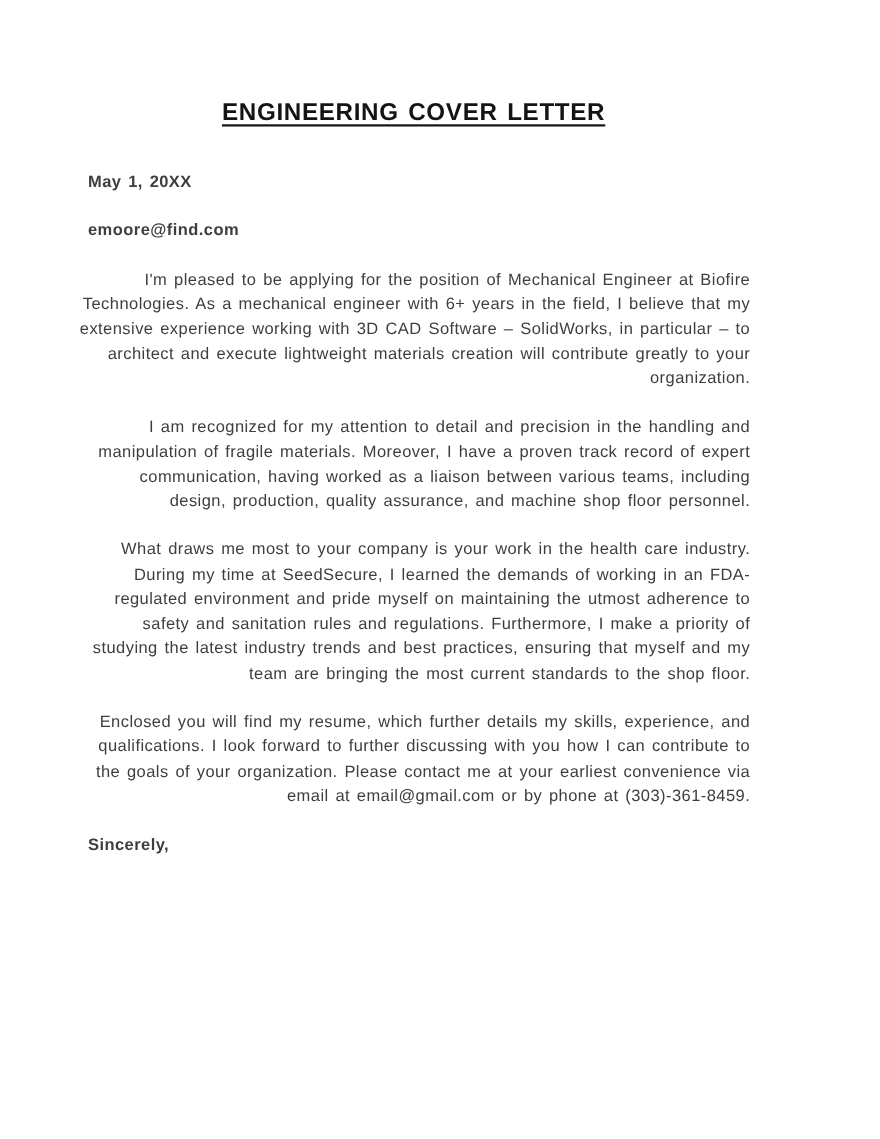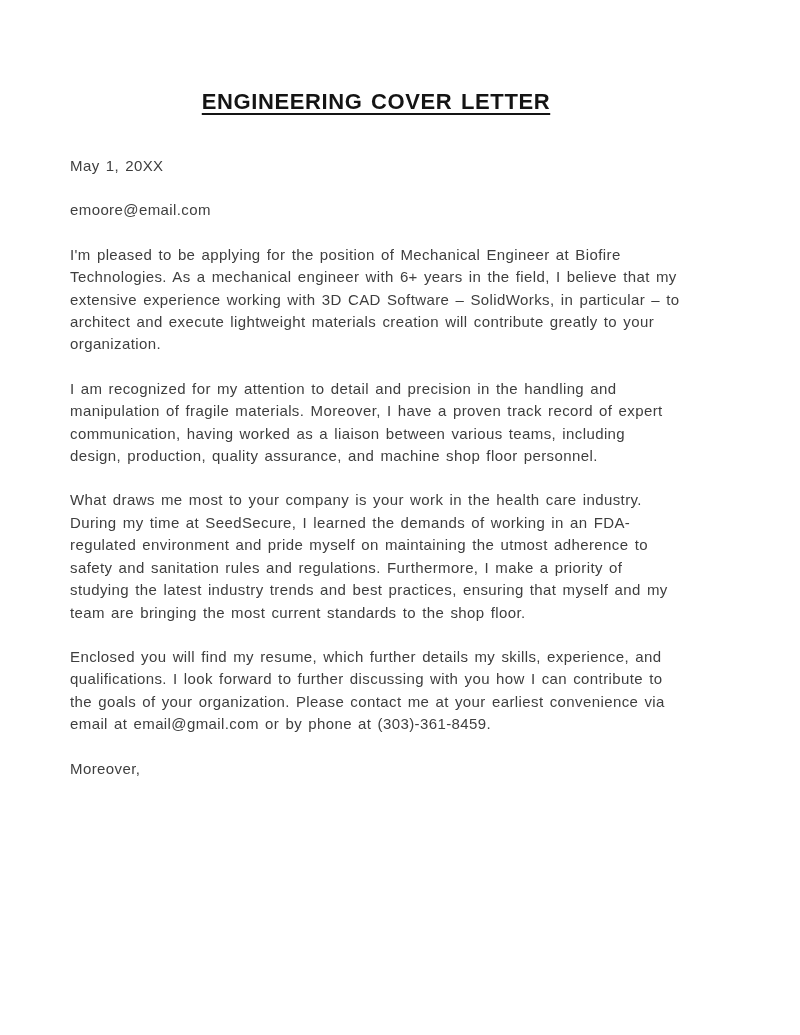--- a/index.html
+++ b/index.html
@@ -31,50 +31,52 @@
     color: #141414;
     letter-spacing: 0.6px;
     word-spacing: 2px;
   }
   .title-text {
     text-decoration: underline;
     text-decoration-thickness: 2px;
     text-underline-offset: 4px;
   }
   .line {
-    margin: 0;
+    margin: 10px;
+    font-weight: bold;
   }
   .block-gap {
     margin-bottom: 22px;
   }
   .para {
     margin: 0 0 22px 0;
+    text-align: right;
   }
   .contact-block {
     margin-bottom: 22px;
   }
 </style>
 </head>
 <body>
 
 <div class="page">
 
   <h1 class="title"><span class="title-text">ENGINEERING COVER LETTER</span></h1>
 
   <p class="line block-gap">May 1, 20XX</p>
 
   <div class="contact-block">
-    <p class="line">emoore@email.com</p>
+    <p class="line">emoore@find.com</p>
   </div>
 
 
   <p class="para">I'm pleased to be applying for the position of Mechanical Engineer at Biofire Technologies. As a mechanical engineer with 6+ years in the field, I believe that my extensive experience working with 3D CAD Software – SolidWorks, in particular – to architect and execute lightweight materials creation will contribute greatly to your organization.</p>
 
   <p class="para">I am recognized for my attention to detail and precision in the handling and manipulation of fragile materials. Moreover, I have a proven track record of expert communication, having worked as a liaison between various teams, including design, production, quality assurance, and machine shop floor personnel.</p>
 
   <p class="para">What draws me most to your company is your work in the health care industry. During my time at SeedSecure, I learned the demands of working in an FDA-regulated environment and pride myself on maintaining the utmost adherence to safety and sanitation rules and regulations. Furthermore, I make a priority of studying the latest industry trends and best practices, ensuring that myself and my team are bringing the most current standards to the shop floor.</p>
 
   <p class="para">Enclosed you will find my resume, which further details my skills, experience, and qualifications. I look forward to further discussing with you how I can contribute to the goals of your organization. Please contact me at your earliest convenience via email at email@gmail.com or by phone at (303)-361-8459.</p>
 
-  <p class="line block-gap">Moreover,</p>
+  <p class="line block-gap">Sincerely,</p>
 
 
 </div>
 
 </body></html>

